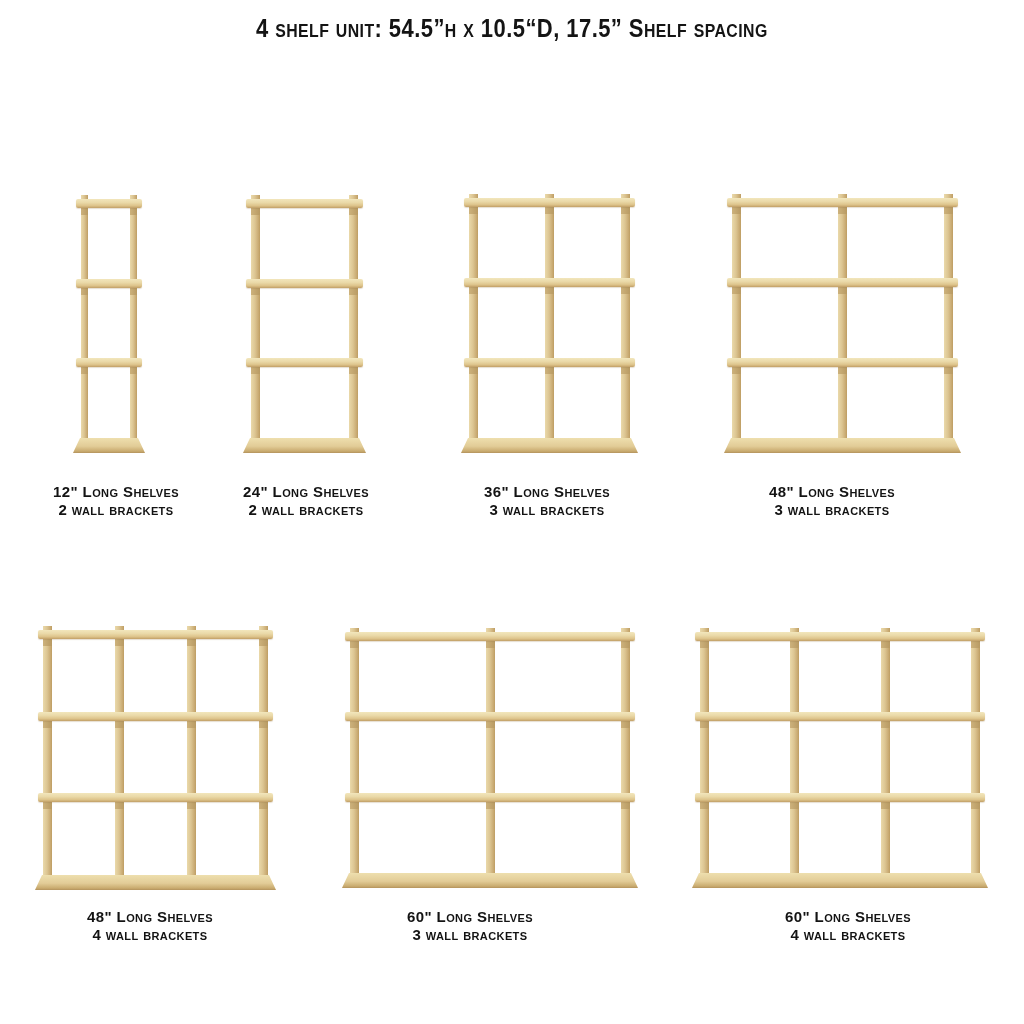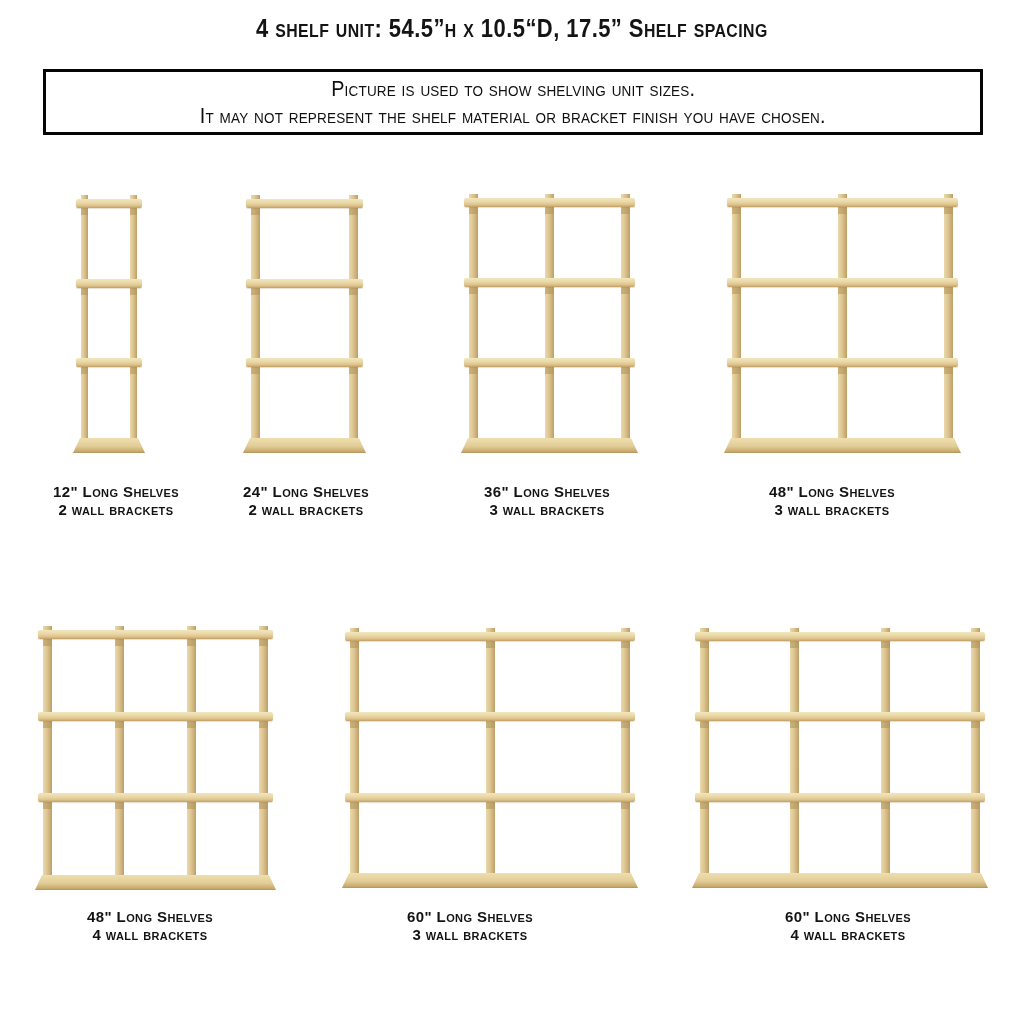--- a/index.html
+++ b/index.html
@@ -51,24 +51,20 @@
 </style>
 </head>
 <body>
 
 <div class="stage">
 
   <h1 class="title" style="margin:0;">
     <span class="title-inner">4 shelf unit: 54.5”h x 10.5“D, 17.5” Shelf spacing</span>
   </h1>
 
-  <div class="notice">
-    <div class="notice-line">Picture is used to show shelving unit sizes.</div>
-    <div class="notice-line">It may not represent the shelf material or bracket finish you have chosen.</div>
-  </div>
 
   <div id="units-canvas">
       <div class="shelf-unit" style="left: 76px; top: 195px; width: 66px; height: 258px;">
         <div class="post" style="left: 5px; width: 7px; height: 243px;"></div>
         <div class="post" style="left: 54px; width: 7px; height: 243px;"></div>
         <div class="nub" style="left: 5px; width: 7px; top: 13px; height: 7px;"></div>
         <div class="nub" style="left: 54px; width: 7px; top: 13px; height: 7px;"></div>
         <div class="shelf" style="top: 4px; height: 9px;"></div>
         <div class="nub" style="left: 5px; width: 7px; top: 93px; height: 7px;"></div>
         <div class="nub" style="left: 54px; width: 7px; top: 93px; height: 7px;"></div>

